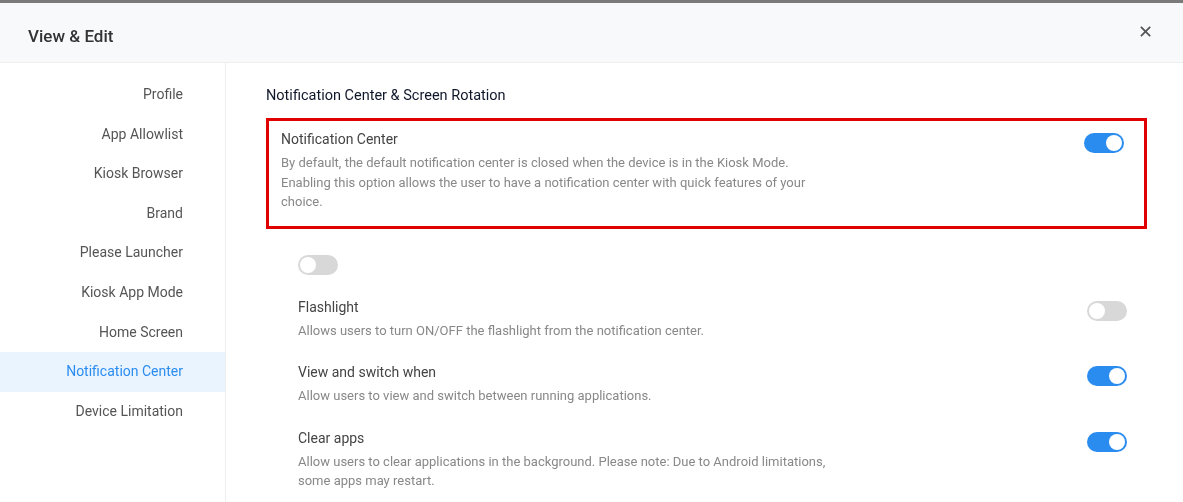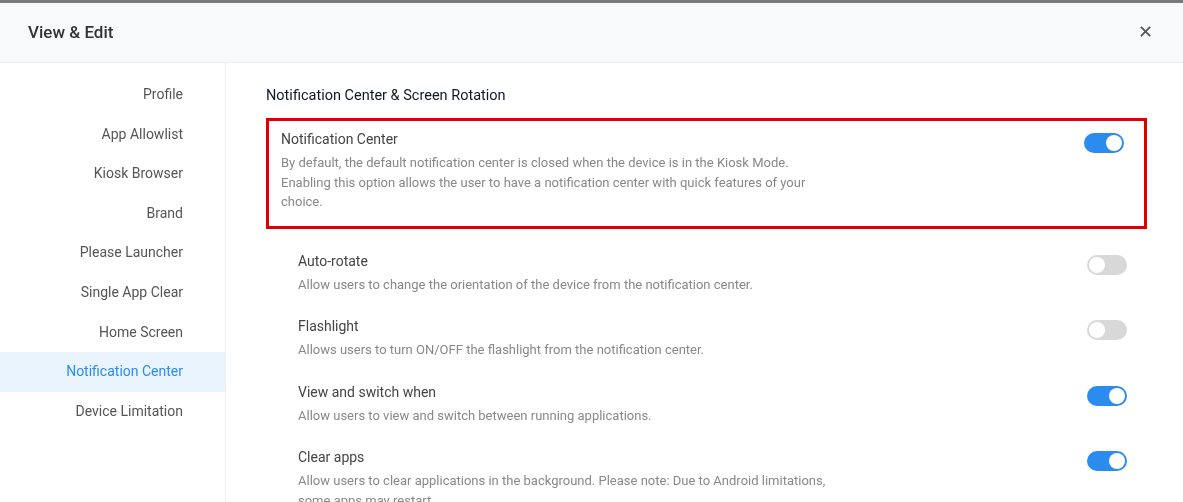--- a/index.html
+++ b/index.html
@@ -15,21 +15,21 @@
       height: 502px;
       overflow: hidden;
     }
     .top-border {
       height: 3px;
       background: #7a7a7a;
     }
     .header {
       display: flex;
       justify-content: space-between;
-      align-items: center;
+      align-items: flex-end;
       padding: 14px 22px 16px 28px;
       background: #f8f9fa;
       border-bottom: 1px solid #eee;
     }
     .header-title {
       font-size: 17px;
       color: #333;
       font-weight: 500;
     }
     .close-x {
@@ -145,44 +145,40 @@
 </div>
 
 <div class="body">
 
   <div class="sidebar">
     <div class="sidebar-item"><span>Profile</span></div>
     <div class="sidebar-item"><span>App Allowlist</span></div>
     <div class="sidebar-item"><span>Kiosk Browser</span></div>
     <div class="sidebar-item"><span>Brand</span></div>
     <div class="sidebar-item"><span>Please Launcher</span></div>
-    <div class="sidebar-item sub"><span>Single App Clear</span></div>
+    <div class="sidebar-item sub"><span>Kiosk App Mode</span></div>
     <div class="sidebar-item sub"><span>Home Screen</span></div>
     <div class="sidebar-item sub active"><span>Notification Center</span></div>
     <div class="sidebar-item"><span>Device Limitation</span></div>
   </div>
 
   <div class="content">
     <div class="section-title">Notification Center &amp; Screen Rotation</div>
 
     <div class="setting-row highlighted">
       <div class="setting-text">
         <div class="setting-label">Notification Center</div>
         <div class="setting-desc">By default, the default notification center is closed when the device is in the Kiosk Mode. Enabling this option allows the user to have a notification center with quick features of your choice.</div>
       </div>
       <div class="toggle on">
           <div class="toggle-knob"></div>
         </div>
     </div>
 
     <div class="setting-row sub">
-      <div class="setting-text">
-        <div class="setting-label">Auto-rotate</div>
-        <div class="setting-desc">Allow users to change the orientation of the device from the notification center.</div>
-      </div>
       <div class="toggle off">
           <div class="toggle-knob"></div>
         </div>
     </div>
 
     <div class="setting-row sub">
       <div class="setting-text">
         <div class="setting-label">Flashlight</div>
         <div class="setting-desc">Allows users to turn ON/OFF the flashlight from the notification center.</div>
       </div>

